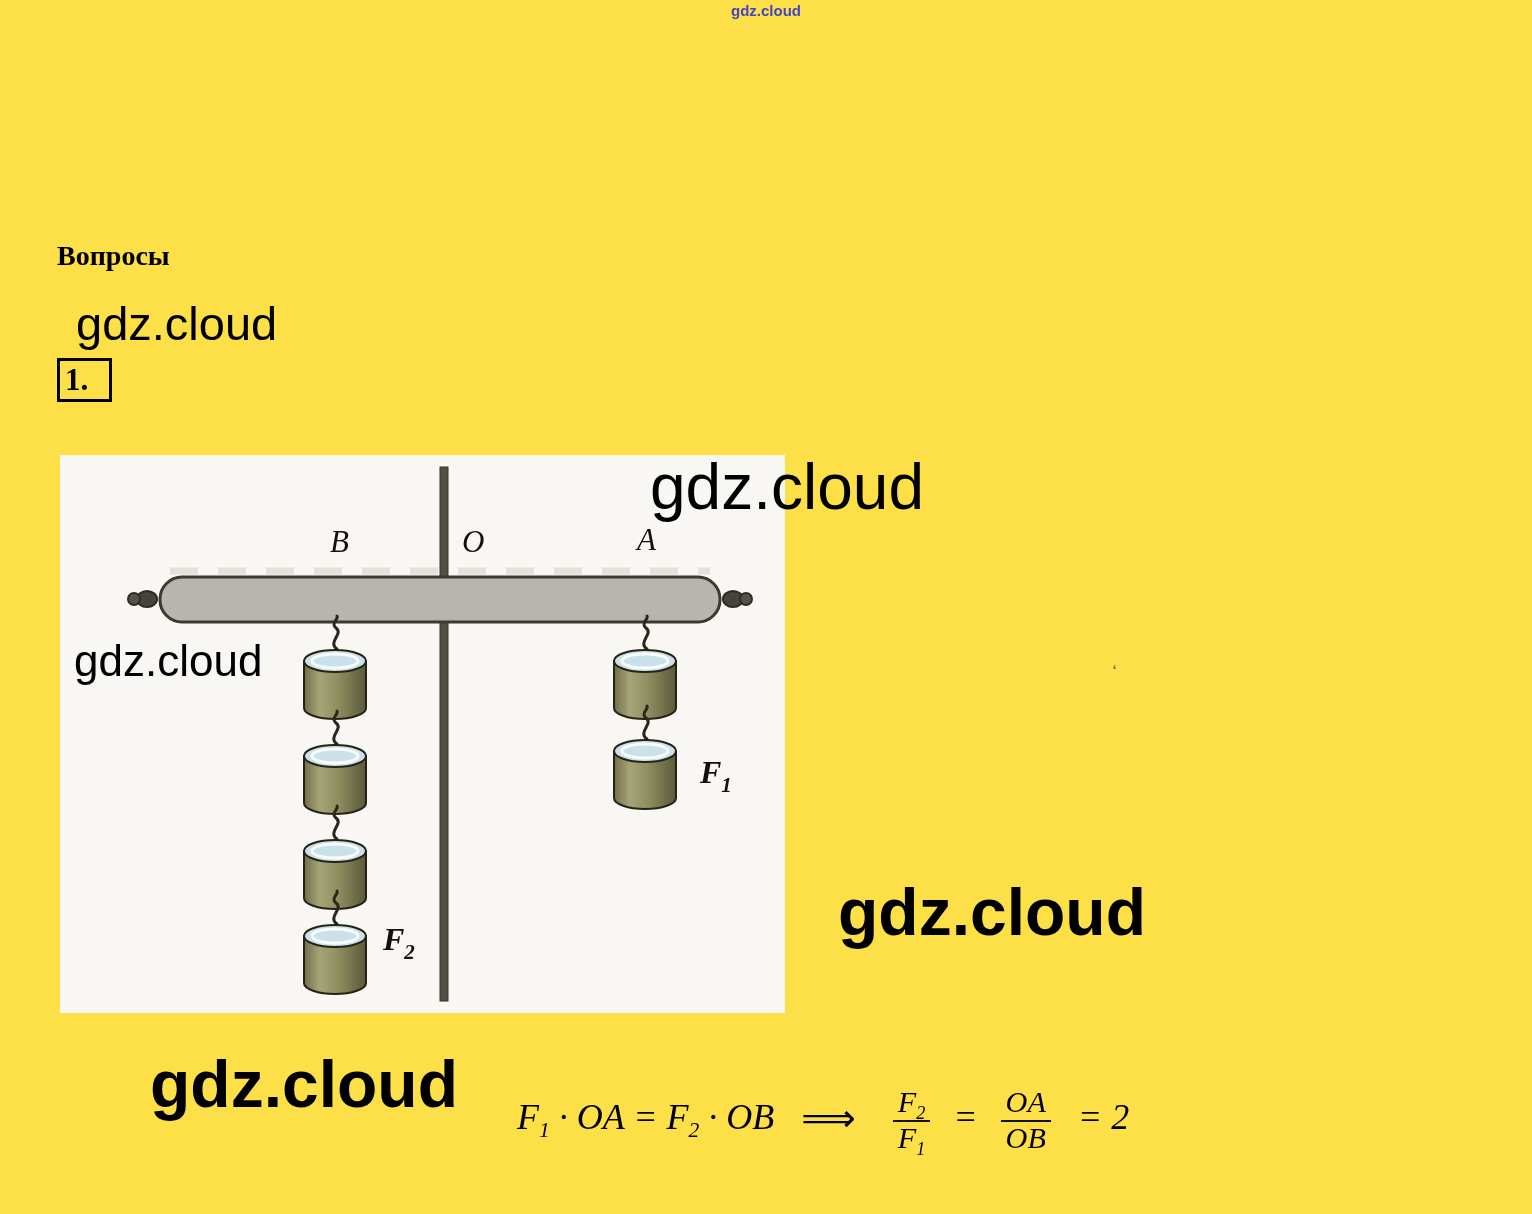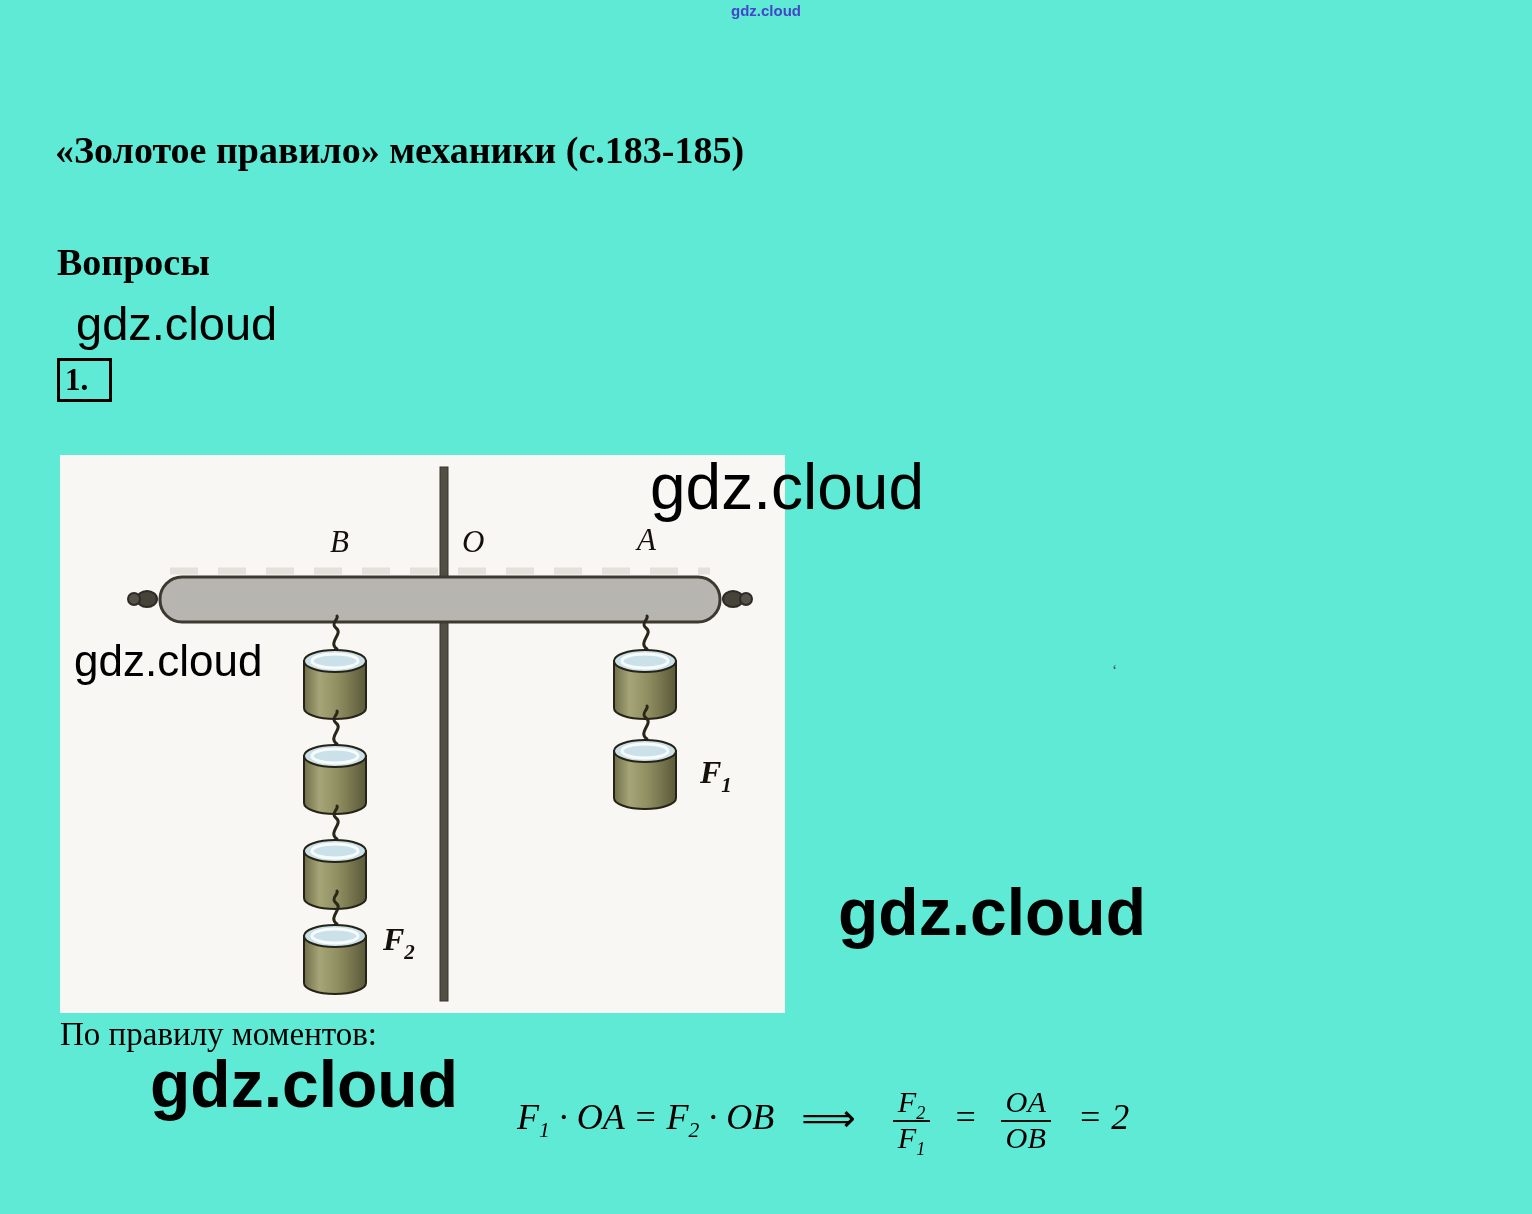--- a/index.html
+++ b/index.html
@@ -1,30 +1,30 @@
 <!DOCTYPE html>
 <html><head>
 <meta charset="utf-8">
 <style>
   html,body{margin:0;padding:0;background:#ffffff;}
-  .page{position:relative;width:1532px;height:1214px;background:#5eead4;overflow:hidden;
+  .page{position:relative;width:1532px;height:1214px;background:#fde047;overflow:hidden;
         font-family:"Liberation Serif",serif;color:#000;}
   
   .wm{position:absolute;white-space:nowrap;font-family:"Liberation Sans","DejaVu Sans",sans-serif;color:#000;}
   .wm-top{top:2px;left:50%;transform:translateX(-50%);font-size:15px;font-weight:600;color:#4545c8;text-decoration:none;}
   .wm-a{left:76px;top:296px;font-size:47px;font-weight:400;}
   .wm-fig-top{left:650px;top:450px;font-size:64px;font-weight:500;}
   .wm-fig-left{left:74px;top:636px;font-size:44px;font-weight:400;}
   .wm-bottom-right{left:838px;top:874px;font-size:66px;font-weight:600;}
   .wm-bottom-left{left:150px;top:1046px;font-size:66px;font-weight:600;}
   
   .title{position:absolute;left:55px;font-weight:bold;font-size:38px;line-height:1.2;}
   .title.l1{top:68px;}
   .title.l2{top:128px;}
-  .section{position:absolute;left:57px;top:240px;font-weight:bold;font-size:38px;}
+  .section{position:absolute;left:57px;top:240px;font-weight:bold;font-size:28px;}
   .qbox{position:absolute;left:57px;top:358px;width:44px;height:38px;border:3px solid #000;
         display:flex;align-items:center;justify-content:flex-start;padding-left:5px;box-sizing:content-box;
         font-weight:bold;font-size:31px;}
   
   .figure{position:absolute;left:60px;top:455px;width:725px;height:558px;background:#f8f7f3;}
   .axis-label{font-family:"Liberation Serif",serif;font-style:italic;font-size:31px;fill:#14110b;}
   .flabel{font-family:"Liberation Serif",serif;font-style:italic;font-weight:bold;font-size:32px;fill:#14110b;}
   .fsub{font-size:21px;}
   .stray{position:absolute;left:1112px;top:662px;font-size:16px;color:#555;font-family:"Liberation Serif",serif;}
   
@@ -40,21 +40,20 @@
   .eq{margin:0 4px;}
   .tail{margin-left:8px;}
 </style>
 </head>
 <body>
 
 <div class="page">
 
   <a href="#" class="wm wm-top">gdz.cloud</a>
 
-  <div class="title l2">«Золотое правило» механики (с.183-185)</div>
 
   <div class="section">Вопросы</div>
 
   <div class="wm wm-a">gdz.cloud</div>
 
   <div class="qbox">
     <span>1.</span>
   </div>
 
   <div class="figure">
@@ -110,21 +109,20 @@
     </svg>
   </div>
 
   <div class="wm wm-fig-top">gdz.cloud</div>
   <div class="wm wm-fig-left">gdz.cloud</div>
   <div class="wm wm-bottom-right">gdz.cloud</div>
   <div class="wm wm-bottom-left">gdz.cloud</div>
 
   <span class="stray">‘</span>
 
-  <div class="caption">По правилу моментов:</div>
 
   <div class="formula">
     <span>F</span><sub>1</sub><span> · OA = </span><span>F</span><sub>2</sub><span> · OB</span>
     <span class="arrow">⟹</span>
     <span class="frac">
       <span class="num"><span>F</span><sub>2</sub></span>
       <span class="den"><span>F</span><sub>1</sub></span>
     </span>
     <span class="eq">=</span>
     <span class="frac">

